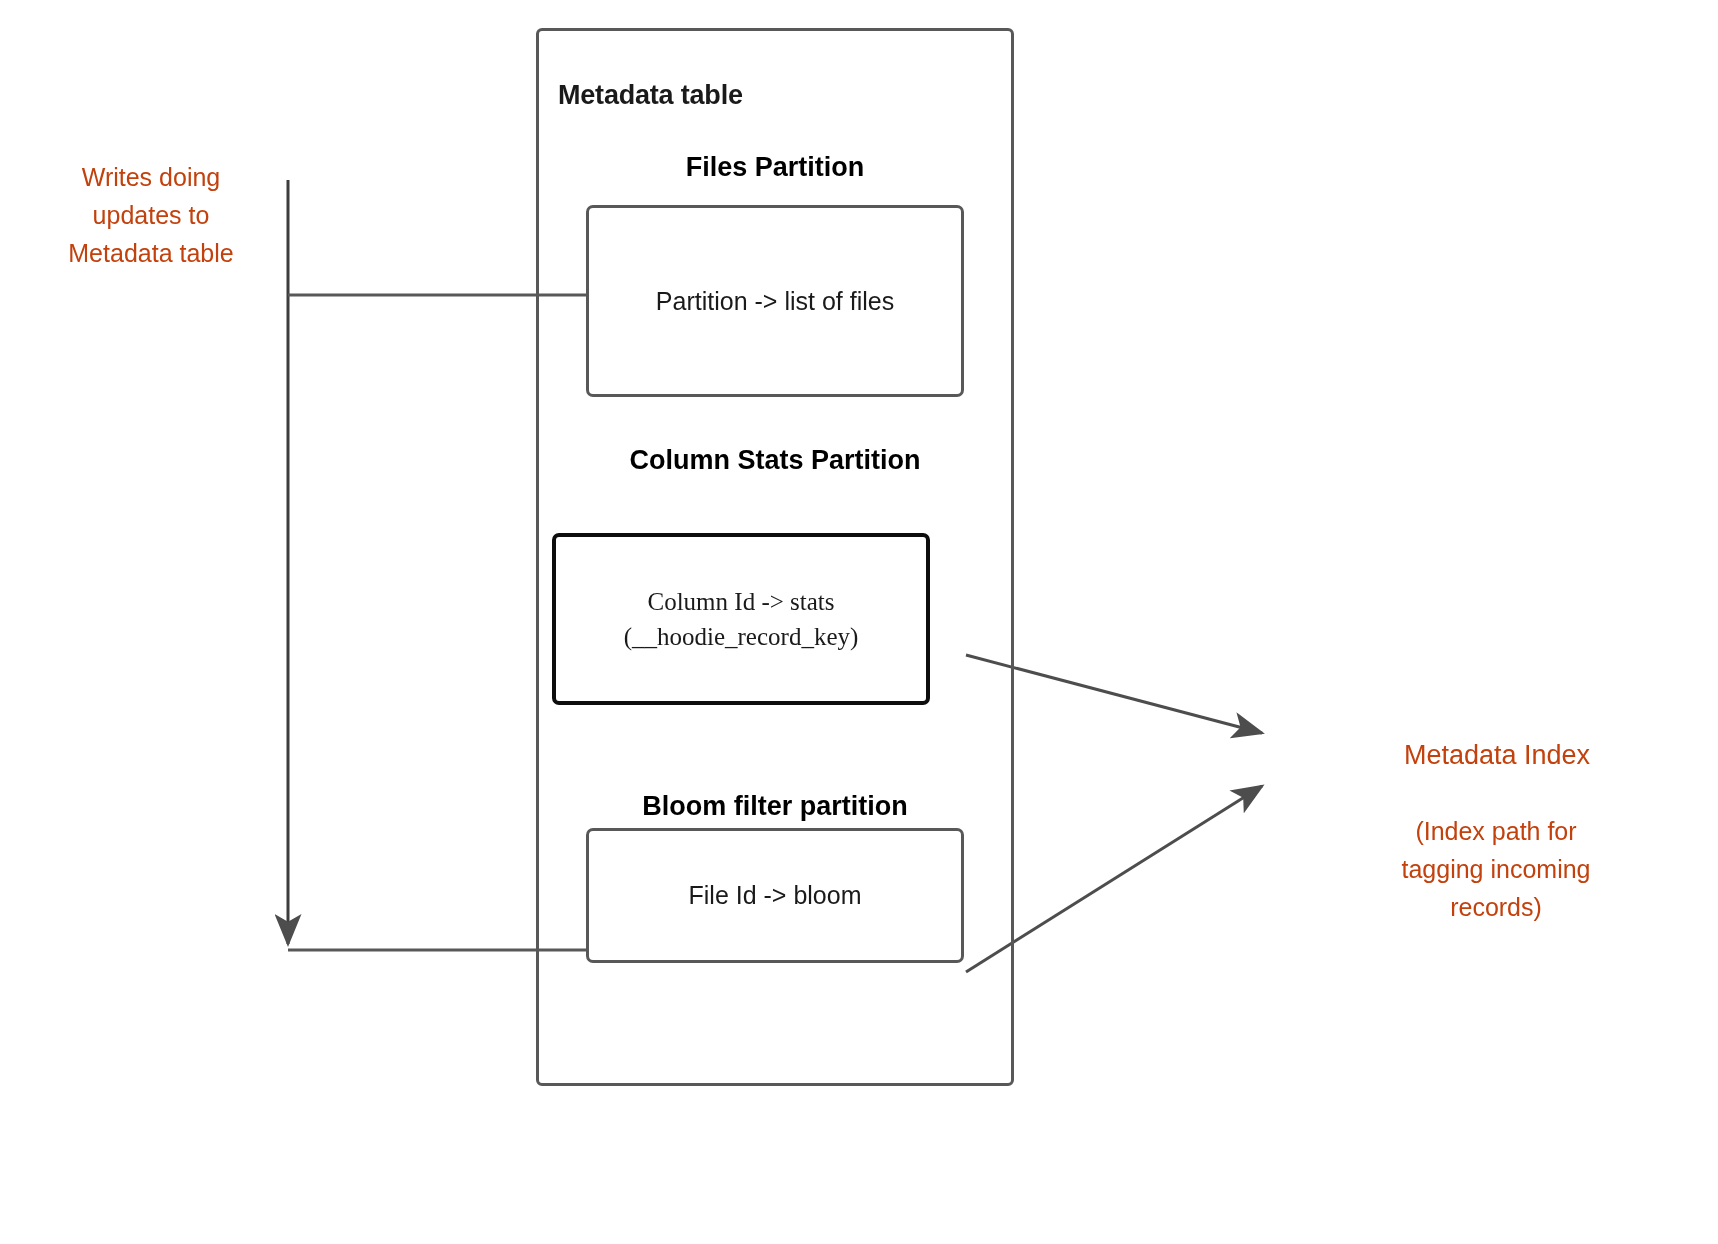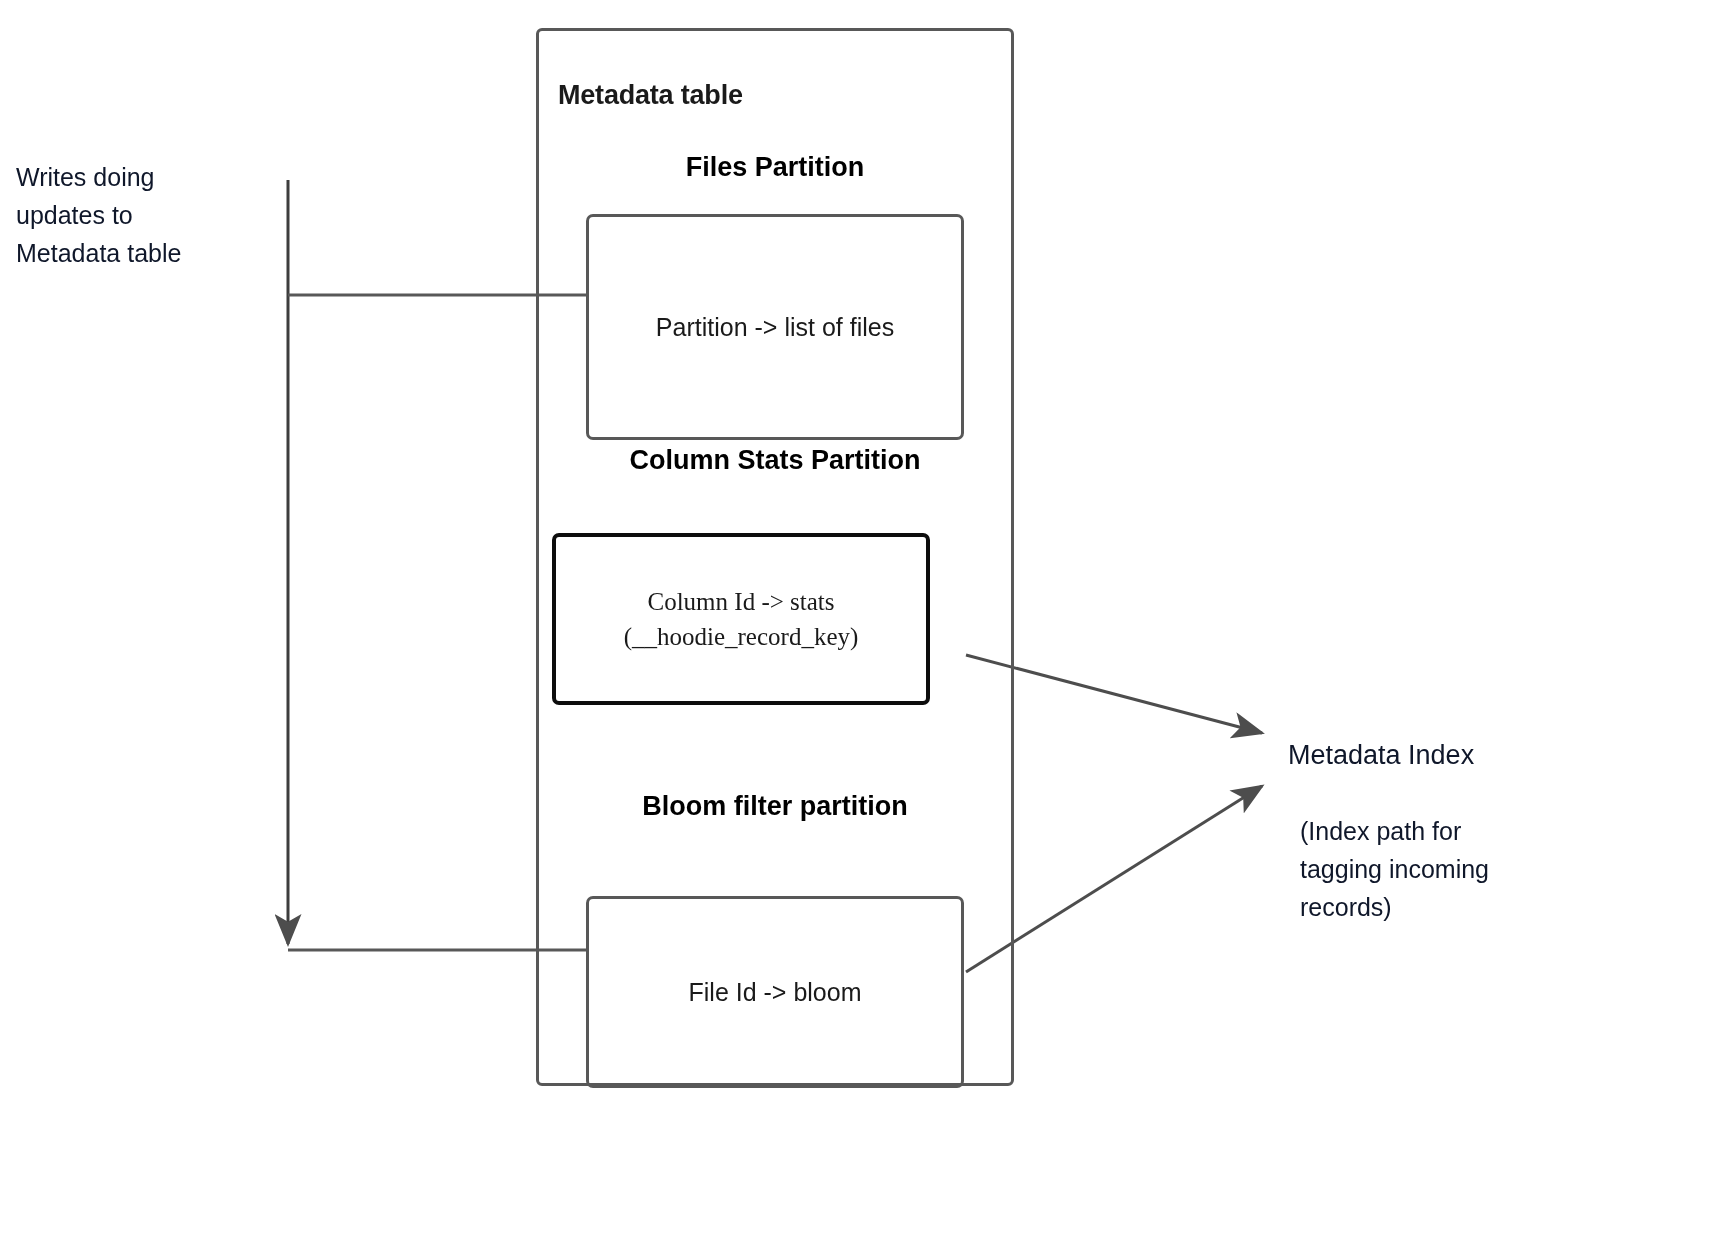--- a/index.html
+++ b/index.html
@@ -76,38 +76,38 @@
     border-radius: 7px;
     background: transparent;
   }
   .inner-box .box-text {
     font-size: 25px;
     line-height: 35px;
     color: #1a1a1a;
     white-space: pre-line;
   }
   #files-box {
-    left: 586px; top: 214px; width: 378px; height: 226px;
+    left: 586px; top: 205px; width: 378px; height: 192px;
     border: 3px solid #585858;
   }
   #colstats-box {
     left: 552px; top: 533px; width: 378px; height: 172px;
     border: 4px solid #0d0d0d;
     font-family: Liberation Serif, serif;
   }
   #bloom-box {
-    left: 586px; top: 896px; width: 378px; height: 192px;
+    left: 586px; top: 828px; width: 378px; height: 135px;
     border: 3px solid #585858;
   }
 
   
   .free-label {
     position: absolute;
-    text-align: left;
-    color: #0f172a;
+    text-align: center;
+    color: #c2410c;
   }
   #writes-label {
     left: 16px; top: 158px; width: 270px;
     font-size: 25px; line-height: 38px;
     white-space: pre-line;
   }
   #metadata-index-title {
     left: 1288px; top: 736px; width: 418px;
     font-size: 27px; font-weight: normal; line-height: 38px;
     white-space: nowrap;

